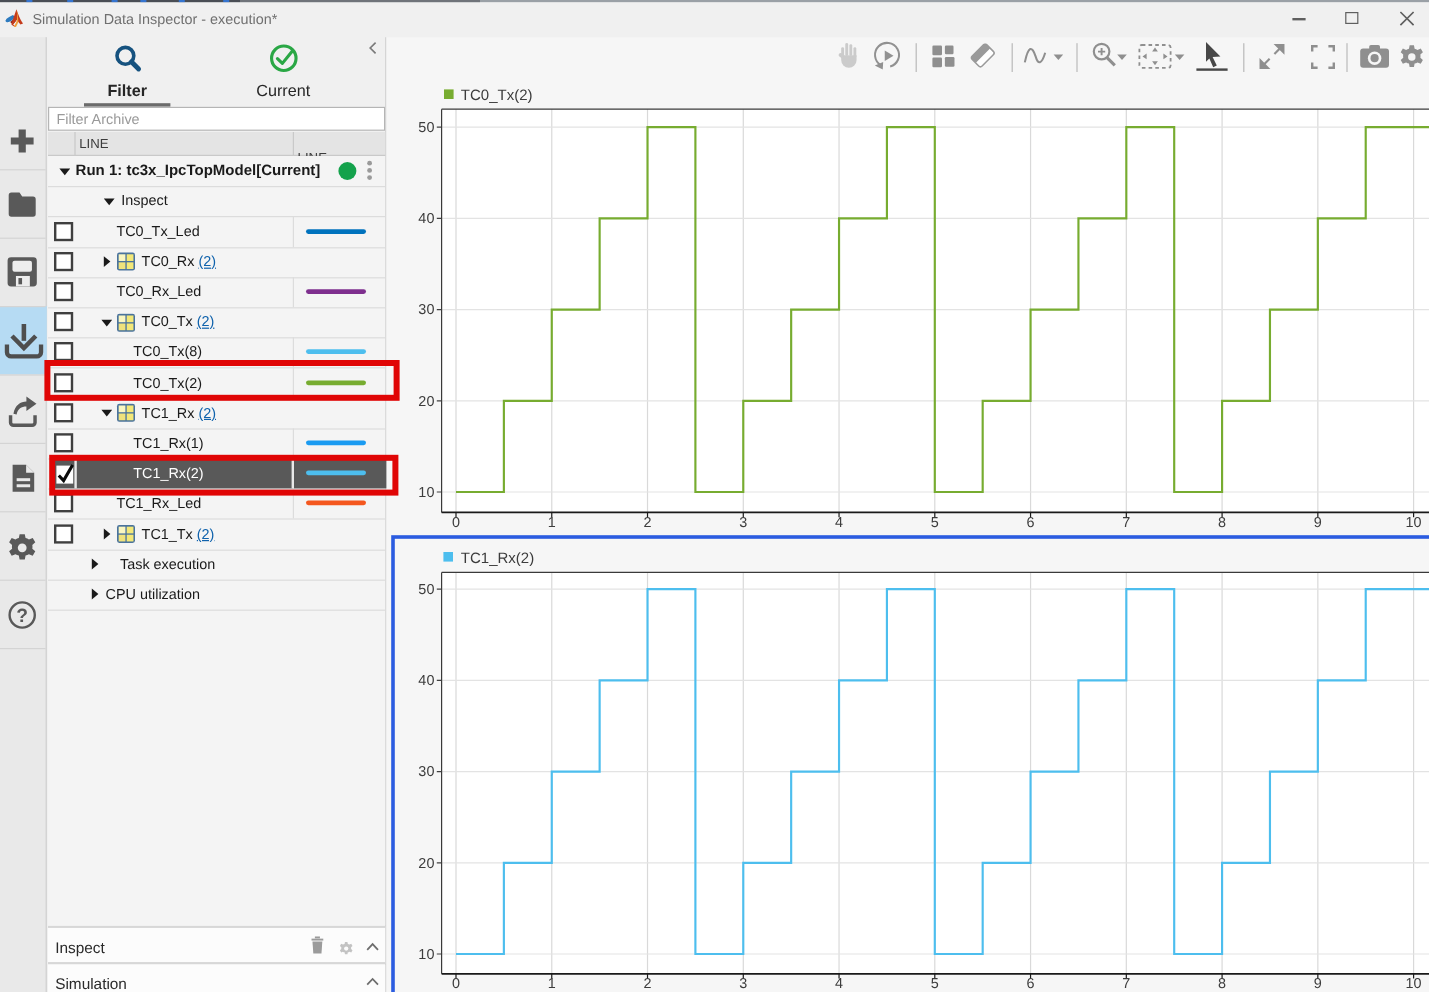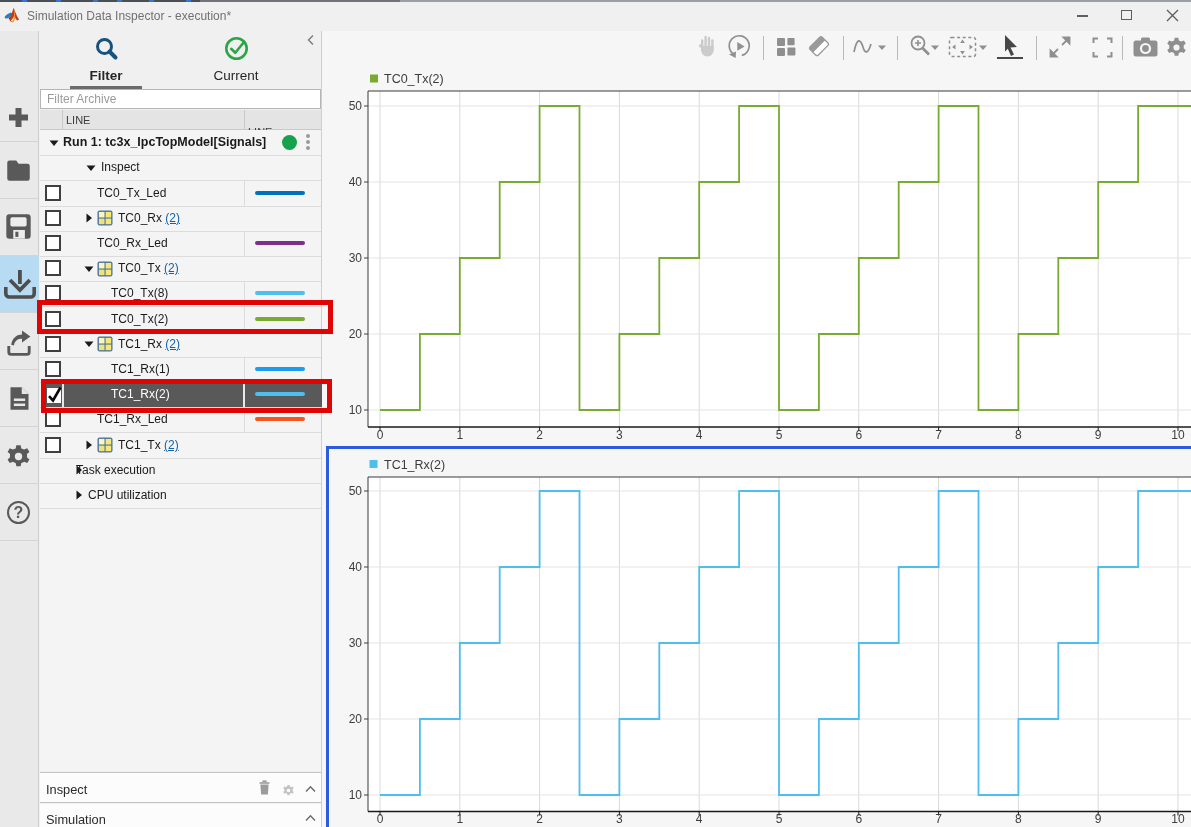--- a/index.html
+++ b/index.html
@@ -105,21 +105,21 @@
 <div class="abs" style="left:244px;top:110px;width:1px;height:20px;background:#c9c9c9"></div>
 <div class="abs" style="left:66px;top:114px;font-size:11px;color:#3c3c3c">LINE</div>
 <div class="abs" style="left:248px;top:126px;font-size:11px;color:#3c3c3c">LINE</div>
 
 <div class="abs" style="left:40px;top:130px;width:281px;height:641px;background:#f4f4f4"></div>
 <div id="rows">
 <div class="abs" style="left:40px;top:155.2px;width:281px;height:1px;background:#dcdcdc"></div>
 <svg class="abs" style="left:49px;top:137.6px" width="10" height="10" viewBox="0 0 10 10">
       <path d="M0.5 2.5 H9.5 L5 8 Z" fill="#1a1a1a"></path>
     </svg>
-<div class="abs" style="left:63px;top:135.2px;font-size:12.5px;font-weight:bold;color:#1a1a1a">Run 1: tc3x_IpcTopModel[Signals]</div>
+<div class="abs" style="left:63px;top:135.2px;font-size:12.5px;font-weight:bold;color:#1a1a1a">Run 1: tc3x_IpcTopModel[Current]</div>
 <div class="abs" style="left:281.5px;top:135px;width:15px;height:15px;border-radius:50%;background:#14a24c"></div>
 <div class="abs" style="left:306px;top:134.0px;width:4px;height:4px;border-radius:50%;background:#9a9a9a"></div>
 <div class="abs" style="left:306px;top:140.0px;width:4px;height:4px;border-radius:50%;background:#9a9a9a"></div>
 <div class="abs" style="left:306px;top:146.0px;width:4px;height:4px;border-radius:50%;background:#9a9a9a"></div>
 <div class="abs" style="left:40px;top:180.4px;width:281px;height:1px;background:#dcdcdc"></div>
 <svg class="abs" style="left:86px;top:162.8px" width="10" height="10" viewBox="0 0 10 10">
       <path d="M0.5 2.5 H9.5 L5 8 Z" fill="#1a1a1a"></path>
     </svg>
 <div class="abs" style="left:101px;top:160.4px;font-size:12px;color:#1a1a1a">Inspect</div>
 <div class="abs" style="left:40px;top:205.6px;width:281px;height:1px;background:#dcdcdc"></div>
@@ -211,21 +211,21 @@
       <rect x="1.9" y="1.9" width="5.6" height="5.6" fill="#faf6c0"></rect>
       <rect x="8.6" y="1.9" width="5.6" height="5.6" fill="#f3e878"></rect>
       <rect x="1.9" y="8.6" width="5.6" height="5.6" fill="#efe27c"></rect>
       <rect x="8.6" y="8.6" width="5.6" height="5.6" fill="#f3e878"></rect>
     </svg>
 <div class="abs" style="left:118px;top:437.6px;font-size:12px;color:#1a1a1a">TC1_Tx <span style="color:#0f62ac;text-decoration:underline">(2)</span></div>
 <div class="abs" style="left:40px;top:482.8px;width:281px;height:1px;background:#dcdcdc"></div>
 <svg class="abs" style="left:74px;top:465.2px" width="10" height="10" viewBox="0 0 10 10">
       <path d="M2.5 0.5 V9.5 L8 5 Z" fill="#1a1a1a"></path>
     </svg>
-<div class="abs" style="left:76px;top:462.8px;font-size:12px;color:#1a1a1a">Task execution</div>
+<div class="abs" style="left:100px;top:462.8px;font-size:12px;color:#1a1a1a">Task execution</div>
 <div class="abs" style="left:40px;top:508.0px;width:281px;height:1px;background:#dcdcdc"></div>
 <svg class="abs" style="left:74px;top:490.4px" width="10" height="10" viewBox="0 0 10 10">
       <path d="M2.5 0.5 V9.5 L8 5 Z" fill="#1a1a1a"></path>
     </svg>
 <div class="abs" style="left:88px;top:488.0px;font-size:12px;color:#1a1a1a">CPU utilization</div>
 </div>
 
 <div class="abs" style="left:40px;top:772px;width:281px;height:31px;background:#fcfcfc;border-top:1px solid #c2c2c2;border-bottom:1px solid #c2c2c2"></div>
 <div class="abs" style="left:46px;top:782px;font-size:12.8px;color:#2a2a2a">Inspect</div>
 <svg class="abs" style="left:259px;top:780px" width="11" height="15" viewBox="0 0 11 15">

